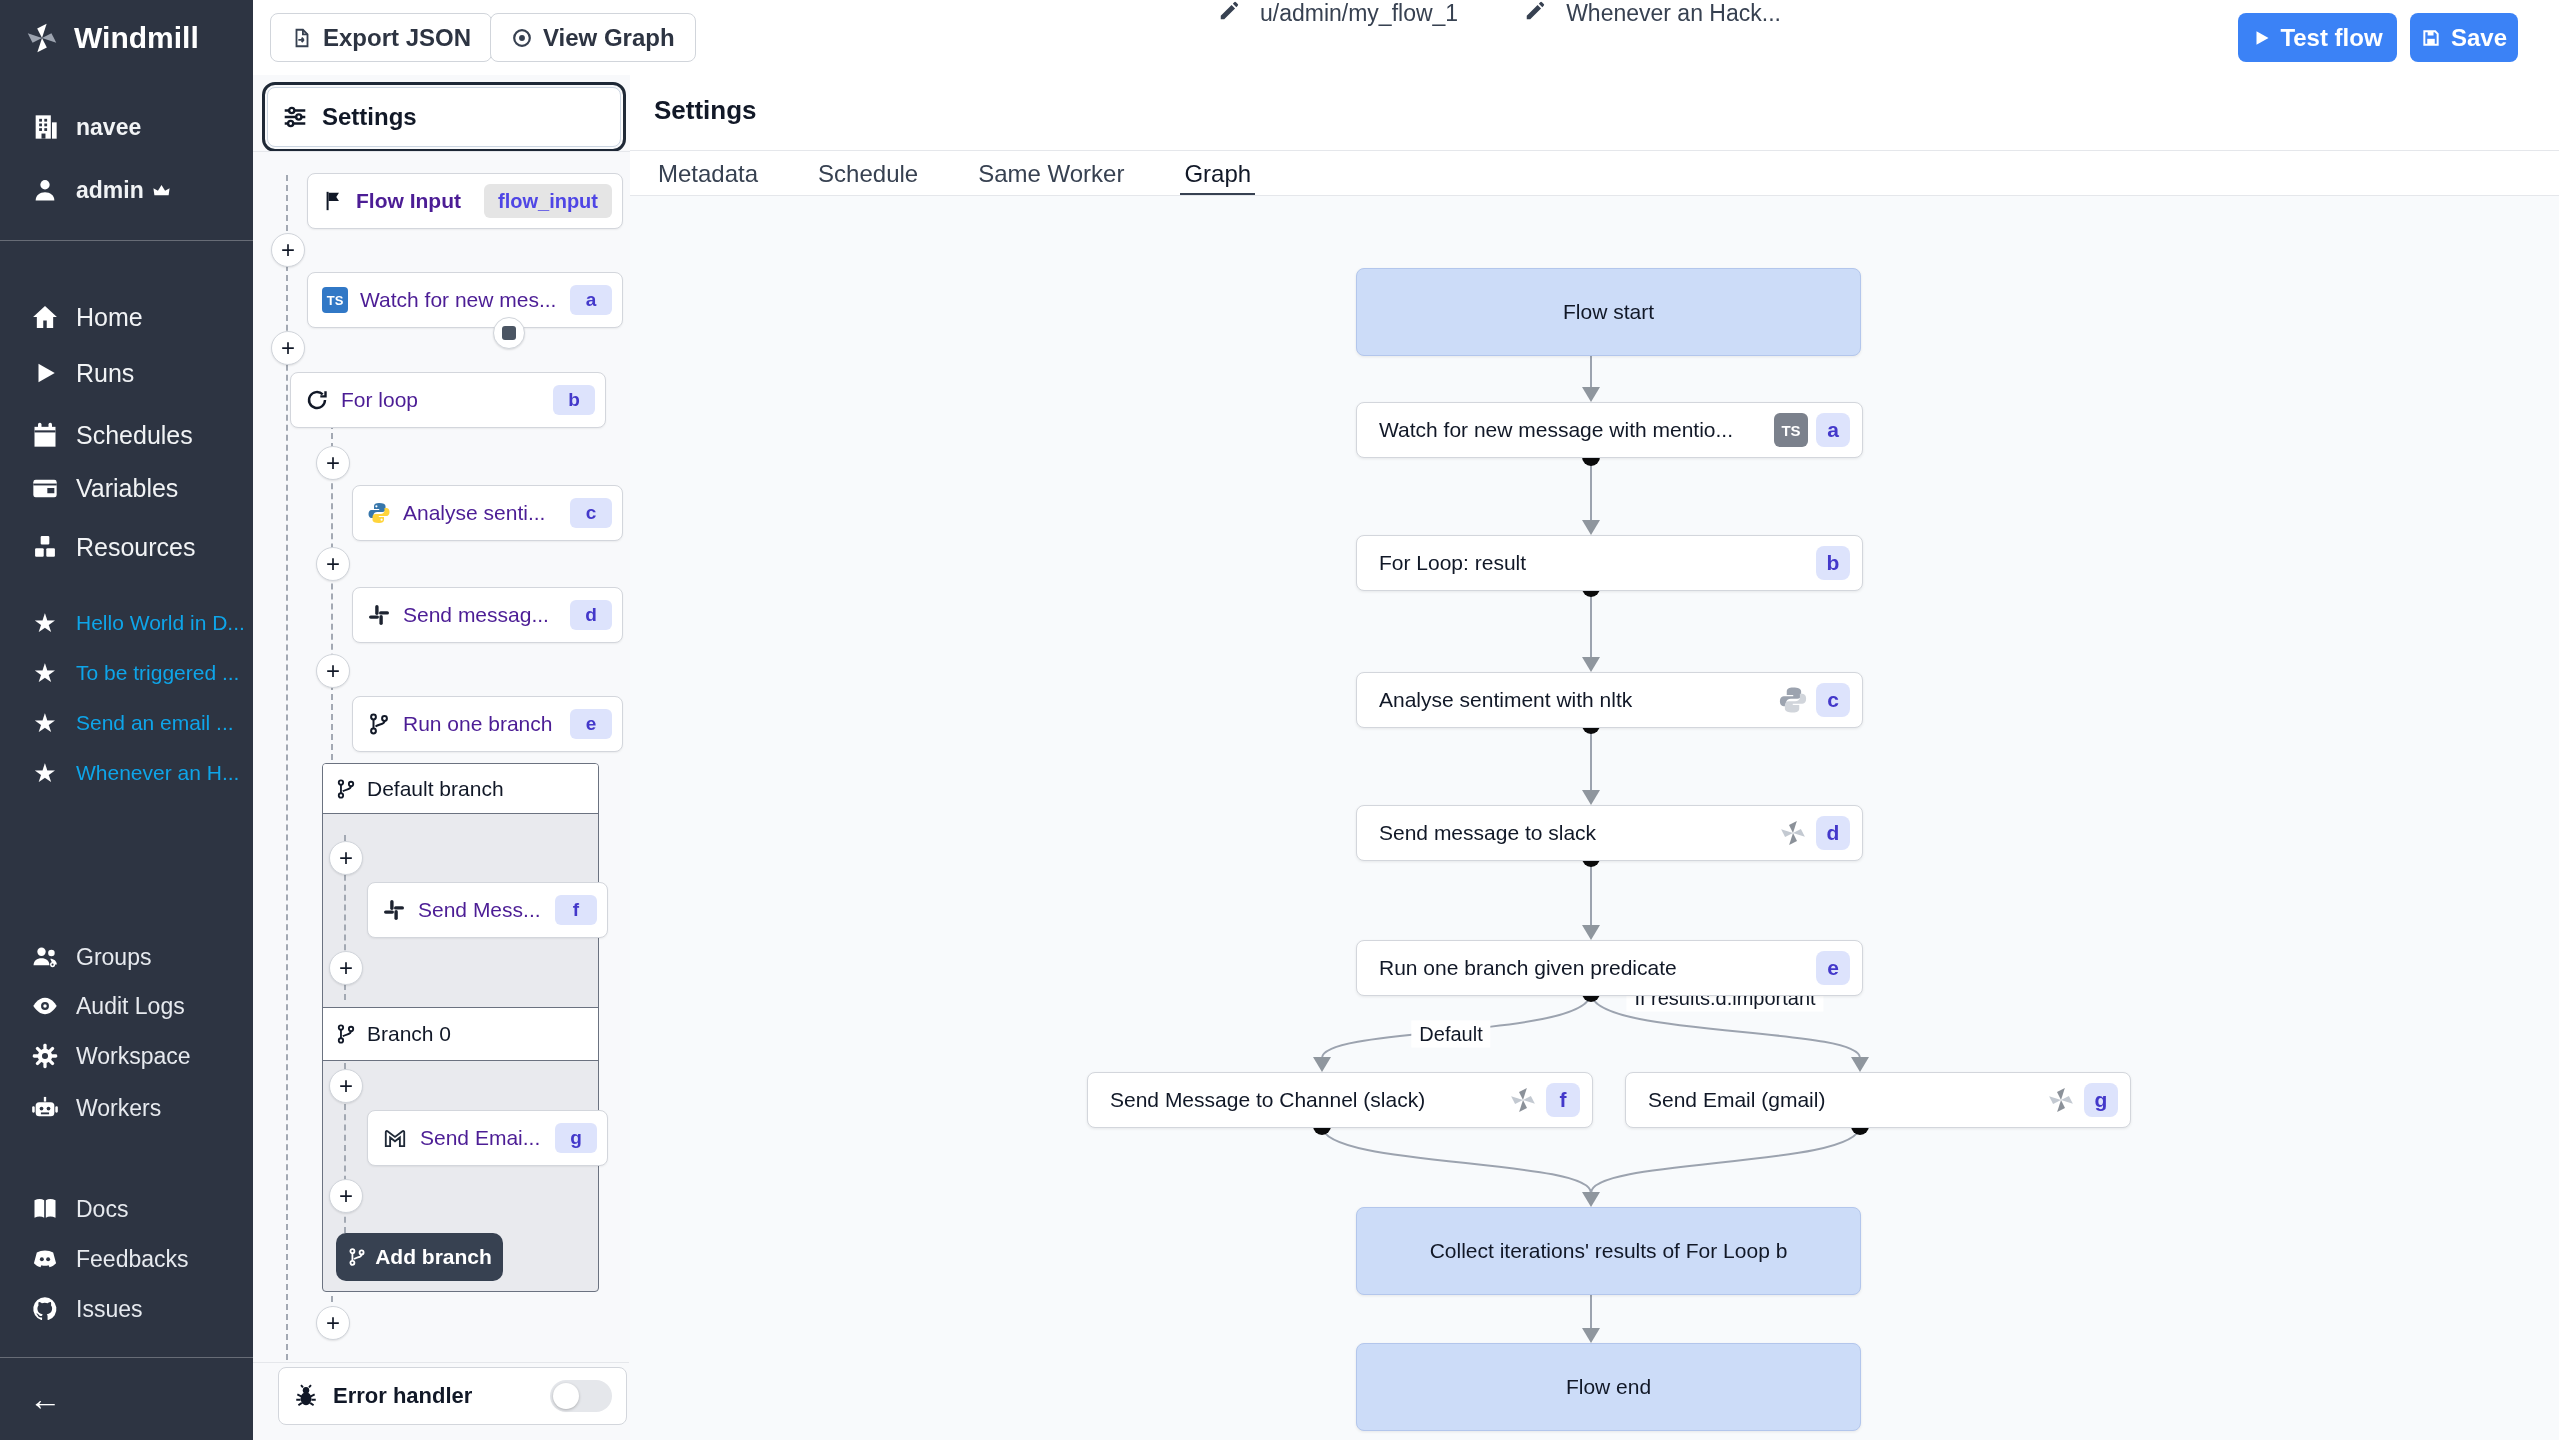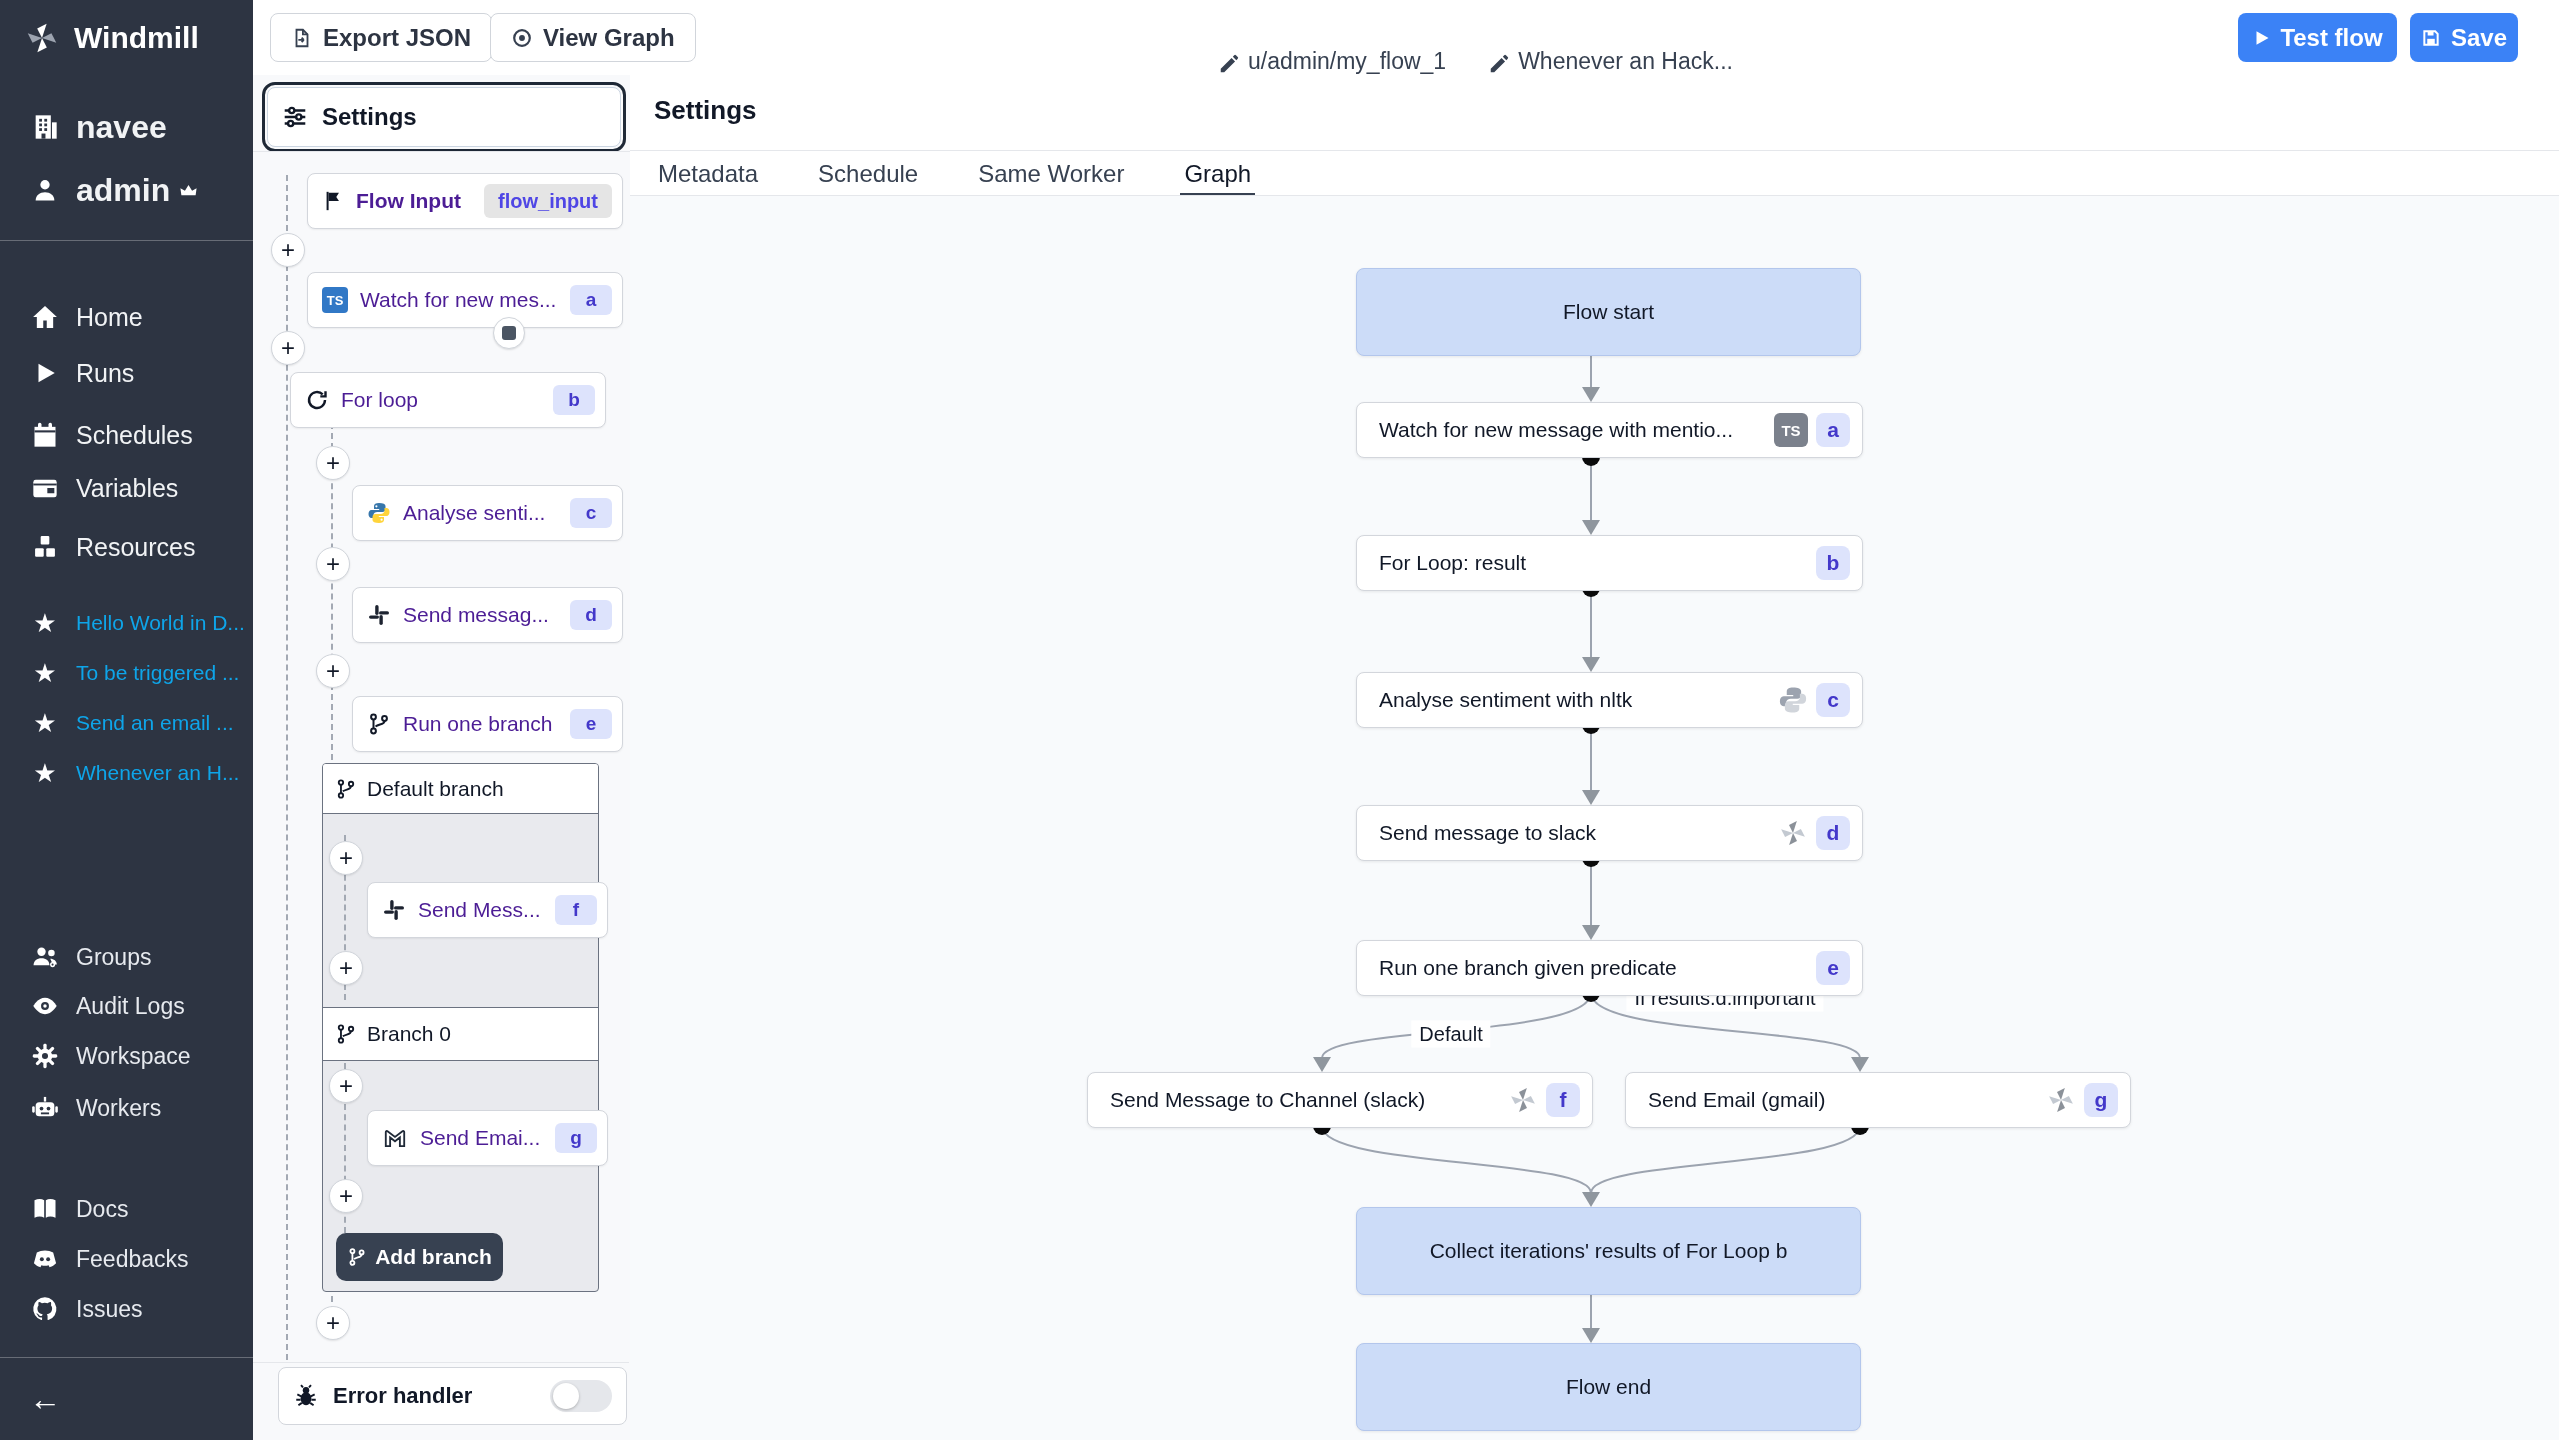--- a/index.html
+++ b/index.html
@@ -5,27 +5,27 @@
   html,body{margin:0;padding:0;width:2559px;height:1440px;overflow:hidden;
     font-family:"Liberation Sans",sans-serif;background:#ffffff;}
   
   #topbar{position:absolute;left:0;top:0;width:2559px;height:75px;background:#fff;border-bottom:1px solid #e5e7eb;}
   #logoblock{position:absolute;left:0;top:0;width:253px;height:75px;background:#2d3442;display:flex;align-items:center;}
   #logoblock .appname{color:#fff;font-size:30px;font-weight:700;margin-left:14px;}
   .tbtn{position:absolute;top:13px;height:49px;display:flex;align-items:center;gap:10px;background:#fff;
     border:1px solid #d1d5db;border-radius:8px;padding:0 20px;font-size:24px;font-weight:600;color:#2d3442;cursor:pointer;}
   .bluebtn{position:absolute;top:13px;height:49px;display:flex;align-items:center;justify-content:center;gap:10px;
     background:#3b82f6;border:none;border-radius:8px;color:#fff;font-size:24px;font-weight:700;cursor:pointer;}
-  #crumbs{position:absolute;left:1218px;top:0;height:75px;display:flex;align-items:flex-end;gap:8px;}
+  #crumbs{position:absolute;left:1218px;top:0;height:75px;display:flex;align-items:flex-start;gap:20px;}
   .crumbtxt{font-size:23px;font-weight:500;color:#374151;}
   
   #sidebar{position:absolute;left:0;top:75px;width:253px;height:1365px;background:#2d3442;color:#eef1f5;}
   .srow{position:absolute;left:0;width:253px;height:40px;display:flex;align-items:center;cursor:pointer;}
   .srow .sic{width:30px;height:30px;margin-left:30px;display:flex;align-items:center;justify-content:center;flex:none;}
-  .srow .slbl{margin-left:16px;font-size:32px;color:#f1f3f5;white-space:nowrap;}
+  .srow .slbl{margin-left:16px;font-size:23px;color:#f1f3f5;white-space:nowrap;}
   .srow.fav .slbl{font-size:21px;color:#0ea5e9;}
   .srow.small .slbl{font-size:23px;color:#e7eaef;}
   .sdivider{position:absolute;left:0;width:253px;height:1px;background:rgba(255,255,255,.28);}
   .star{font-size:26px;color:#fff;line-height:1;}
   
   #flowpanel{position:absolute;left:253px;top:75px;width:377px;height:1365px;background:#f8f9fb;border-right:1px solid #e5e7eb;}
   #settingsbtn{position:absolute;left:14px;top:12px;width:338px;height:58px;background:#fff;border:1px solid #cbd5e1;
     outline:3px solid #1e2836;outline-offset:2px;border-radius:8px;display:flex;align-items:center;gap:14px;padding-left:14px;cursor:pointer;}
   #settingsbtn span{font-size:24px;font-weight:700;color:#111827;}
   .pdivider{position:absolute;left:0;width:377px;height:1px;background:#e5e7eb;}

